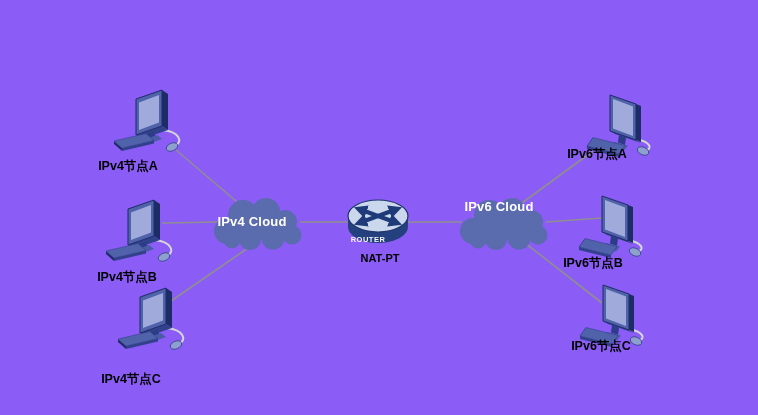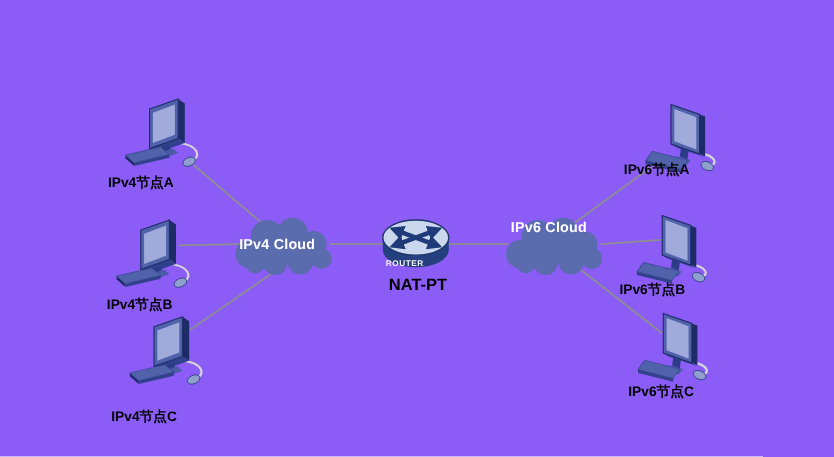--- a/index.html
+++ b/index.html
@@ -25,21 +25,21 @@
     font-size:13px;
     letter-spacing:0.2px;
     text-align:center;
   }
   .lbl.router-lbl{
     color:#f5f5f5;
     font-size:7.5px;
     letter-spacing:0.5px;
   }
   .lbl.natpt-lbl{
-    font-size:15px;
+    font-size:11px;
   }
 </style>
 </head>
 <body>
 
 <div class="stage">
 
   <svg class="layer" width="758" height="415" viewBox="0 0 758 415">
     <defs>
       <marker id="arr" viewBox="0 0 10 10" refX="6" refY="5" markerWidth="3.2" markerHeight="3.2" orient="auto-start-reverse">
@@ -138,21 +138,21 @@
       <use href="#router" width="76" height="62"></use>
     </g>
   </svg>
 
   <div class="lbl" style="left:89px;top:160px;width:78px">IPv4节点A</div>
   <div class="lbl" style="left:88px;top:271px;width:78px">IPv4节点B</div>
   <div class="lbl" style="left:92px;top:373px;width:78px">IPv4节点C</div>
 
   <div class="lbl" style="left:558px;top:148px;width:78px">IPv6节点A</div>
   <div class="lbl" style="left:554px;top:257px;width:78px">IPv6节点B</div>
-  <div class="lbl" style="left:562px;top:350px;width:78px">IPv6节点C</div>
+  <div class="lbl" style="left:562px;top:340px;width:78px">IPv6节点C</div>
 
   <div class="lbl cloud-lbl" style="left:212px;top:215px;width:80px">IPv4 Cloud</div>
   <div class="lbl cloud-lbl" style="left:459px;top:200px;width:80px">IPv6 Cloud</div>
 
   <div class="lbl router-lbl" style="left:332px;top:236px;width:72px">ROUTER</div>
   <div class="lbl natpt-lbl" style="left:341px;top:252px;width:78px">NAT-PT</div>
 
 </div>
 
 </body></html>

